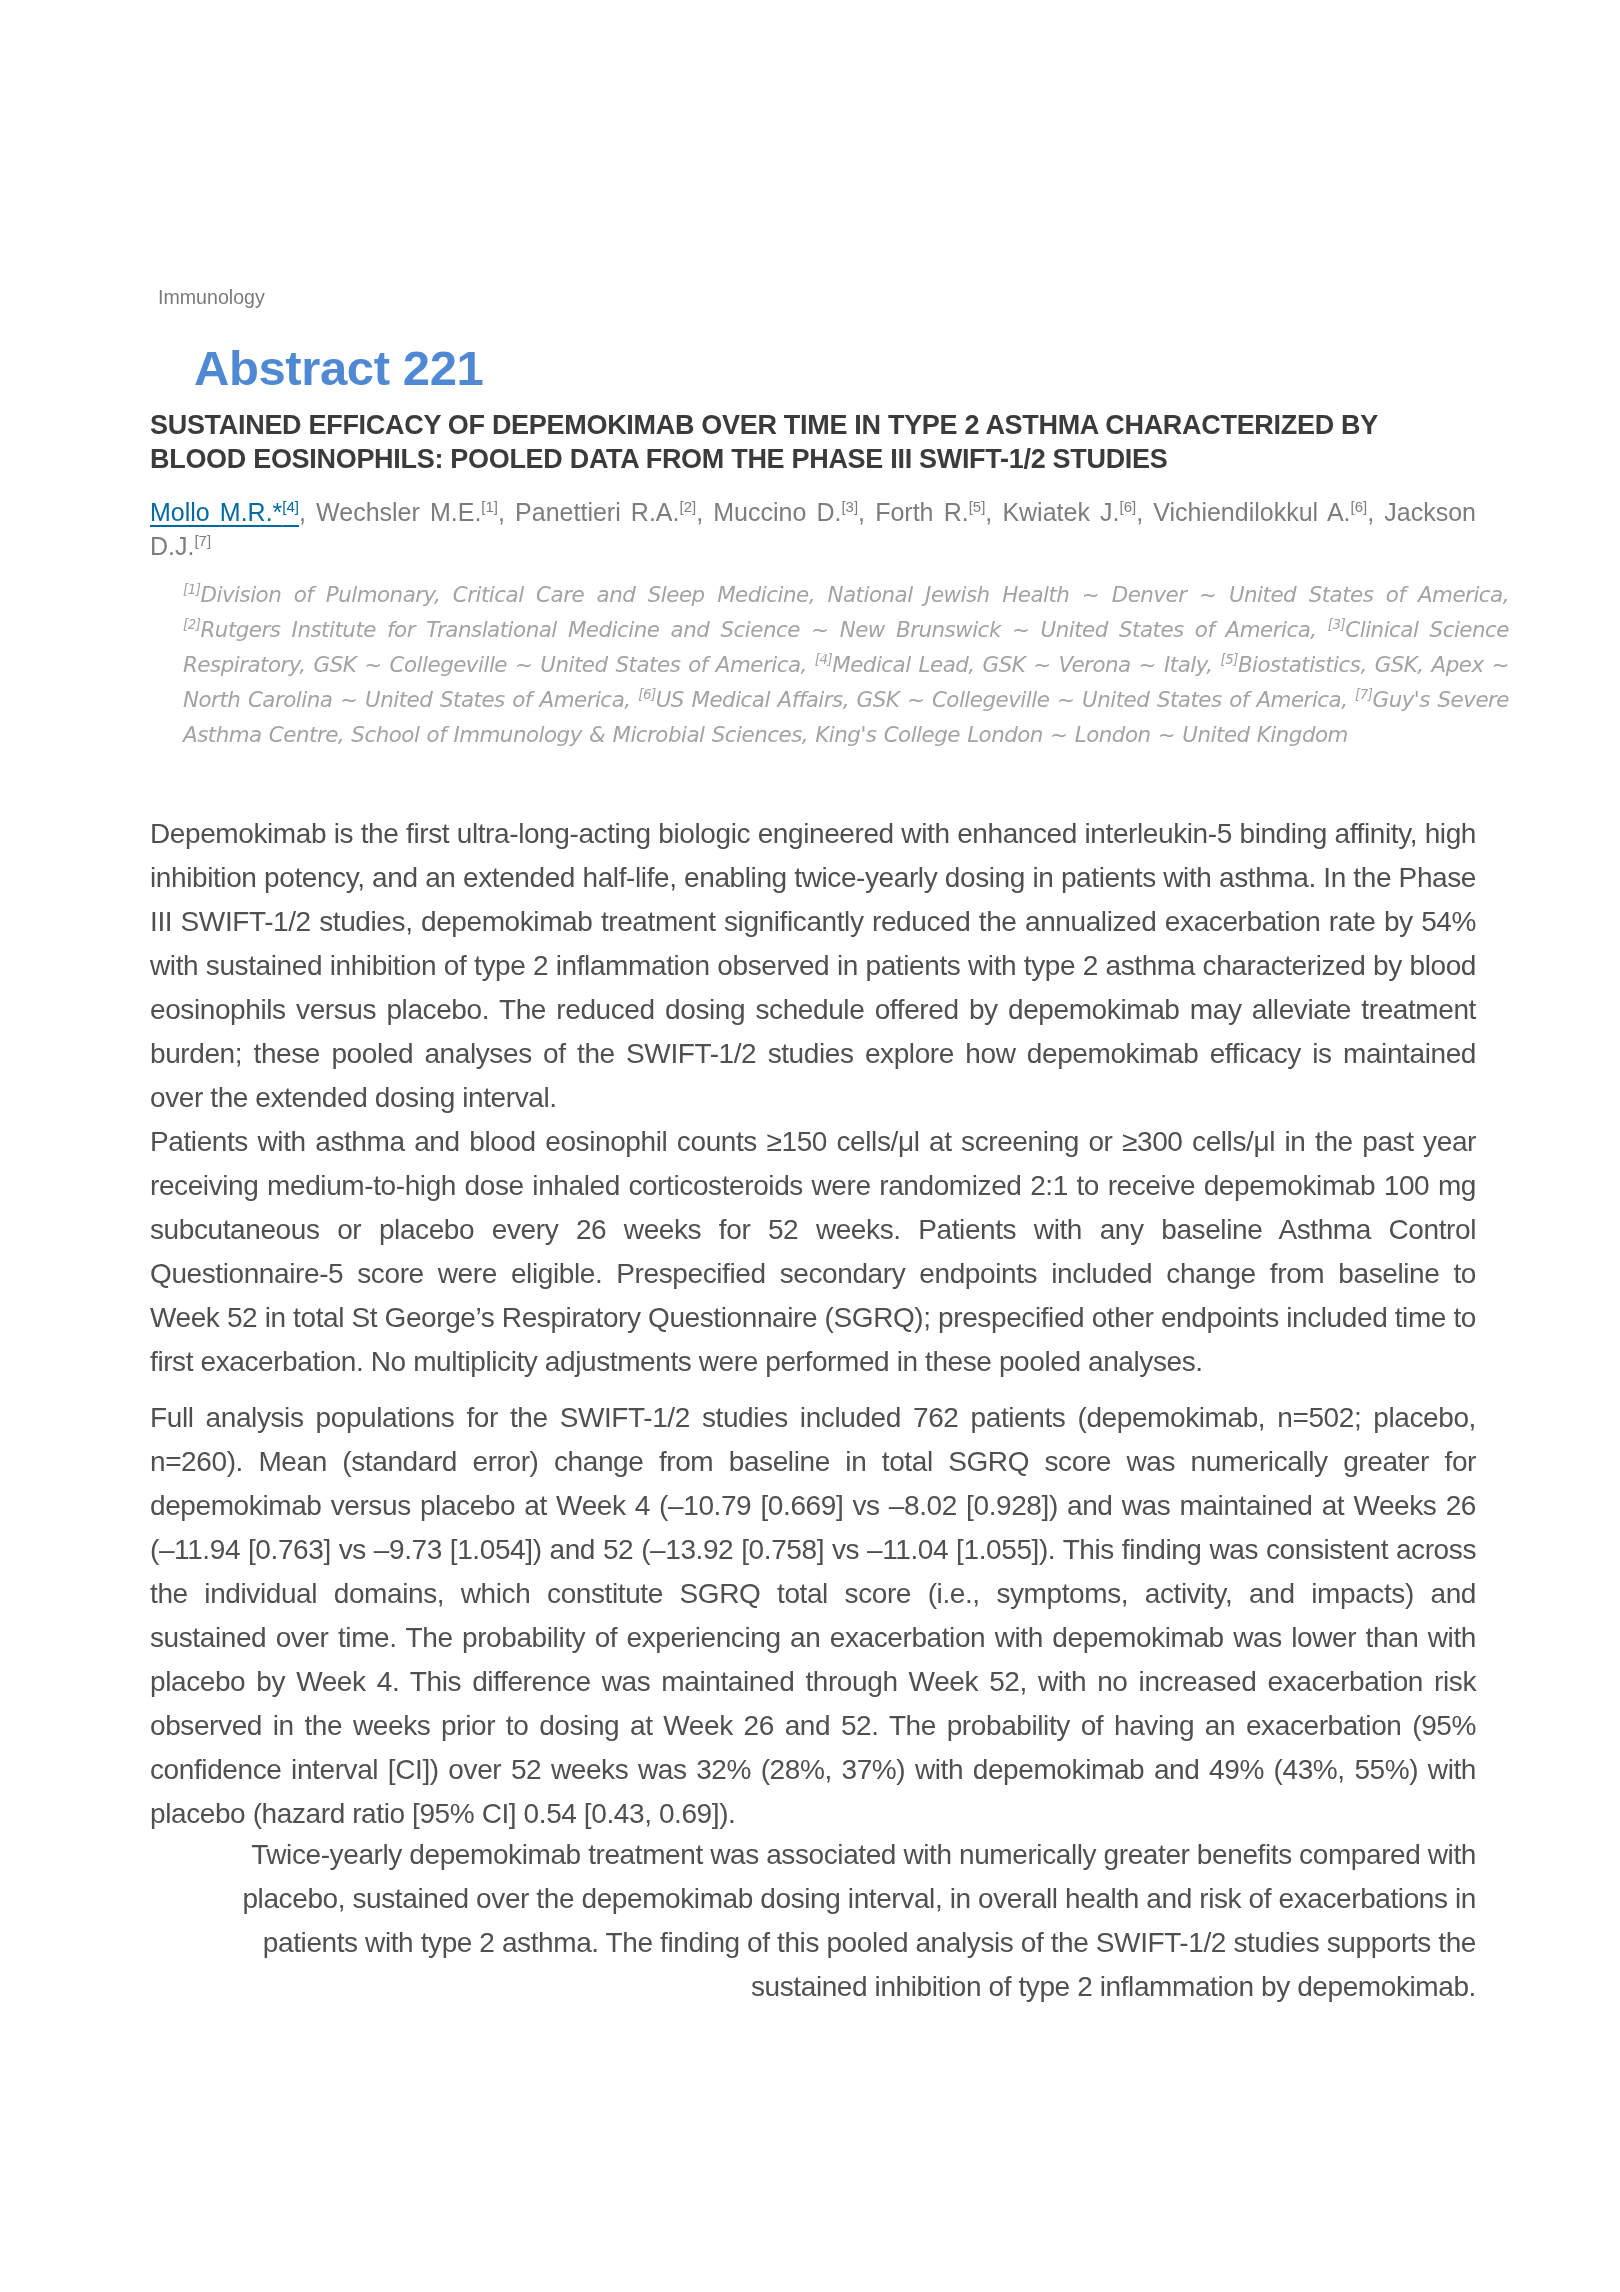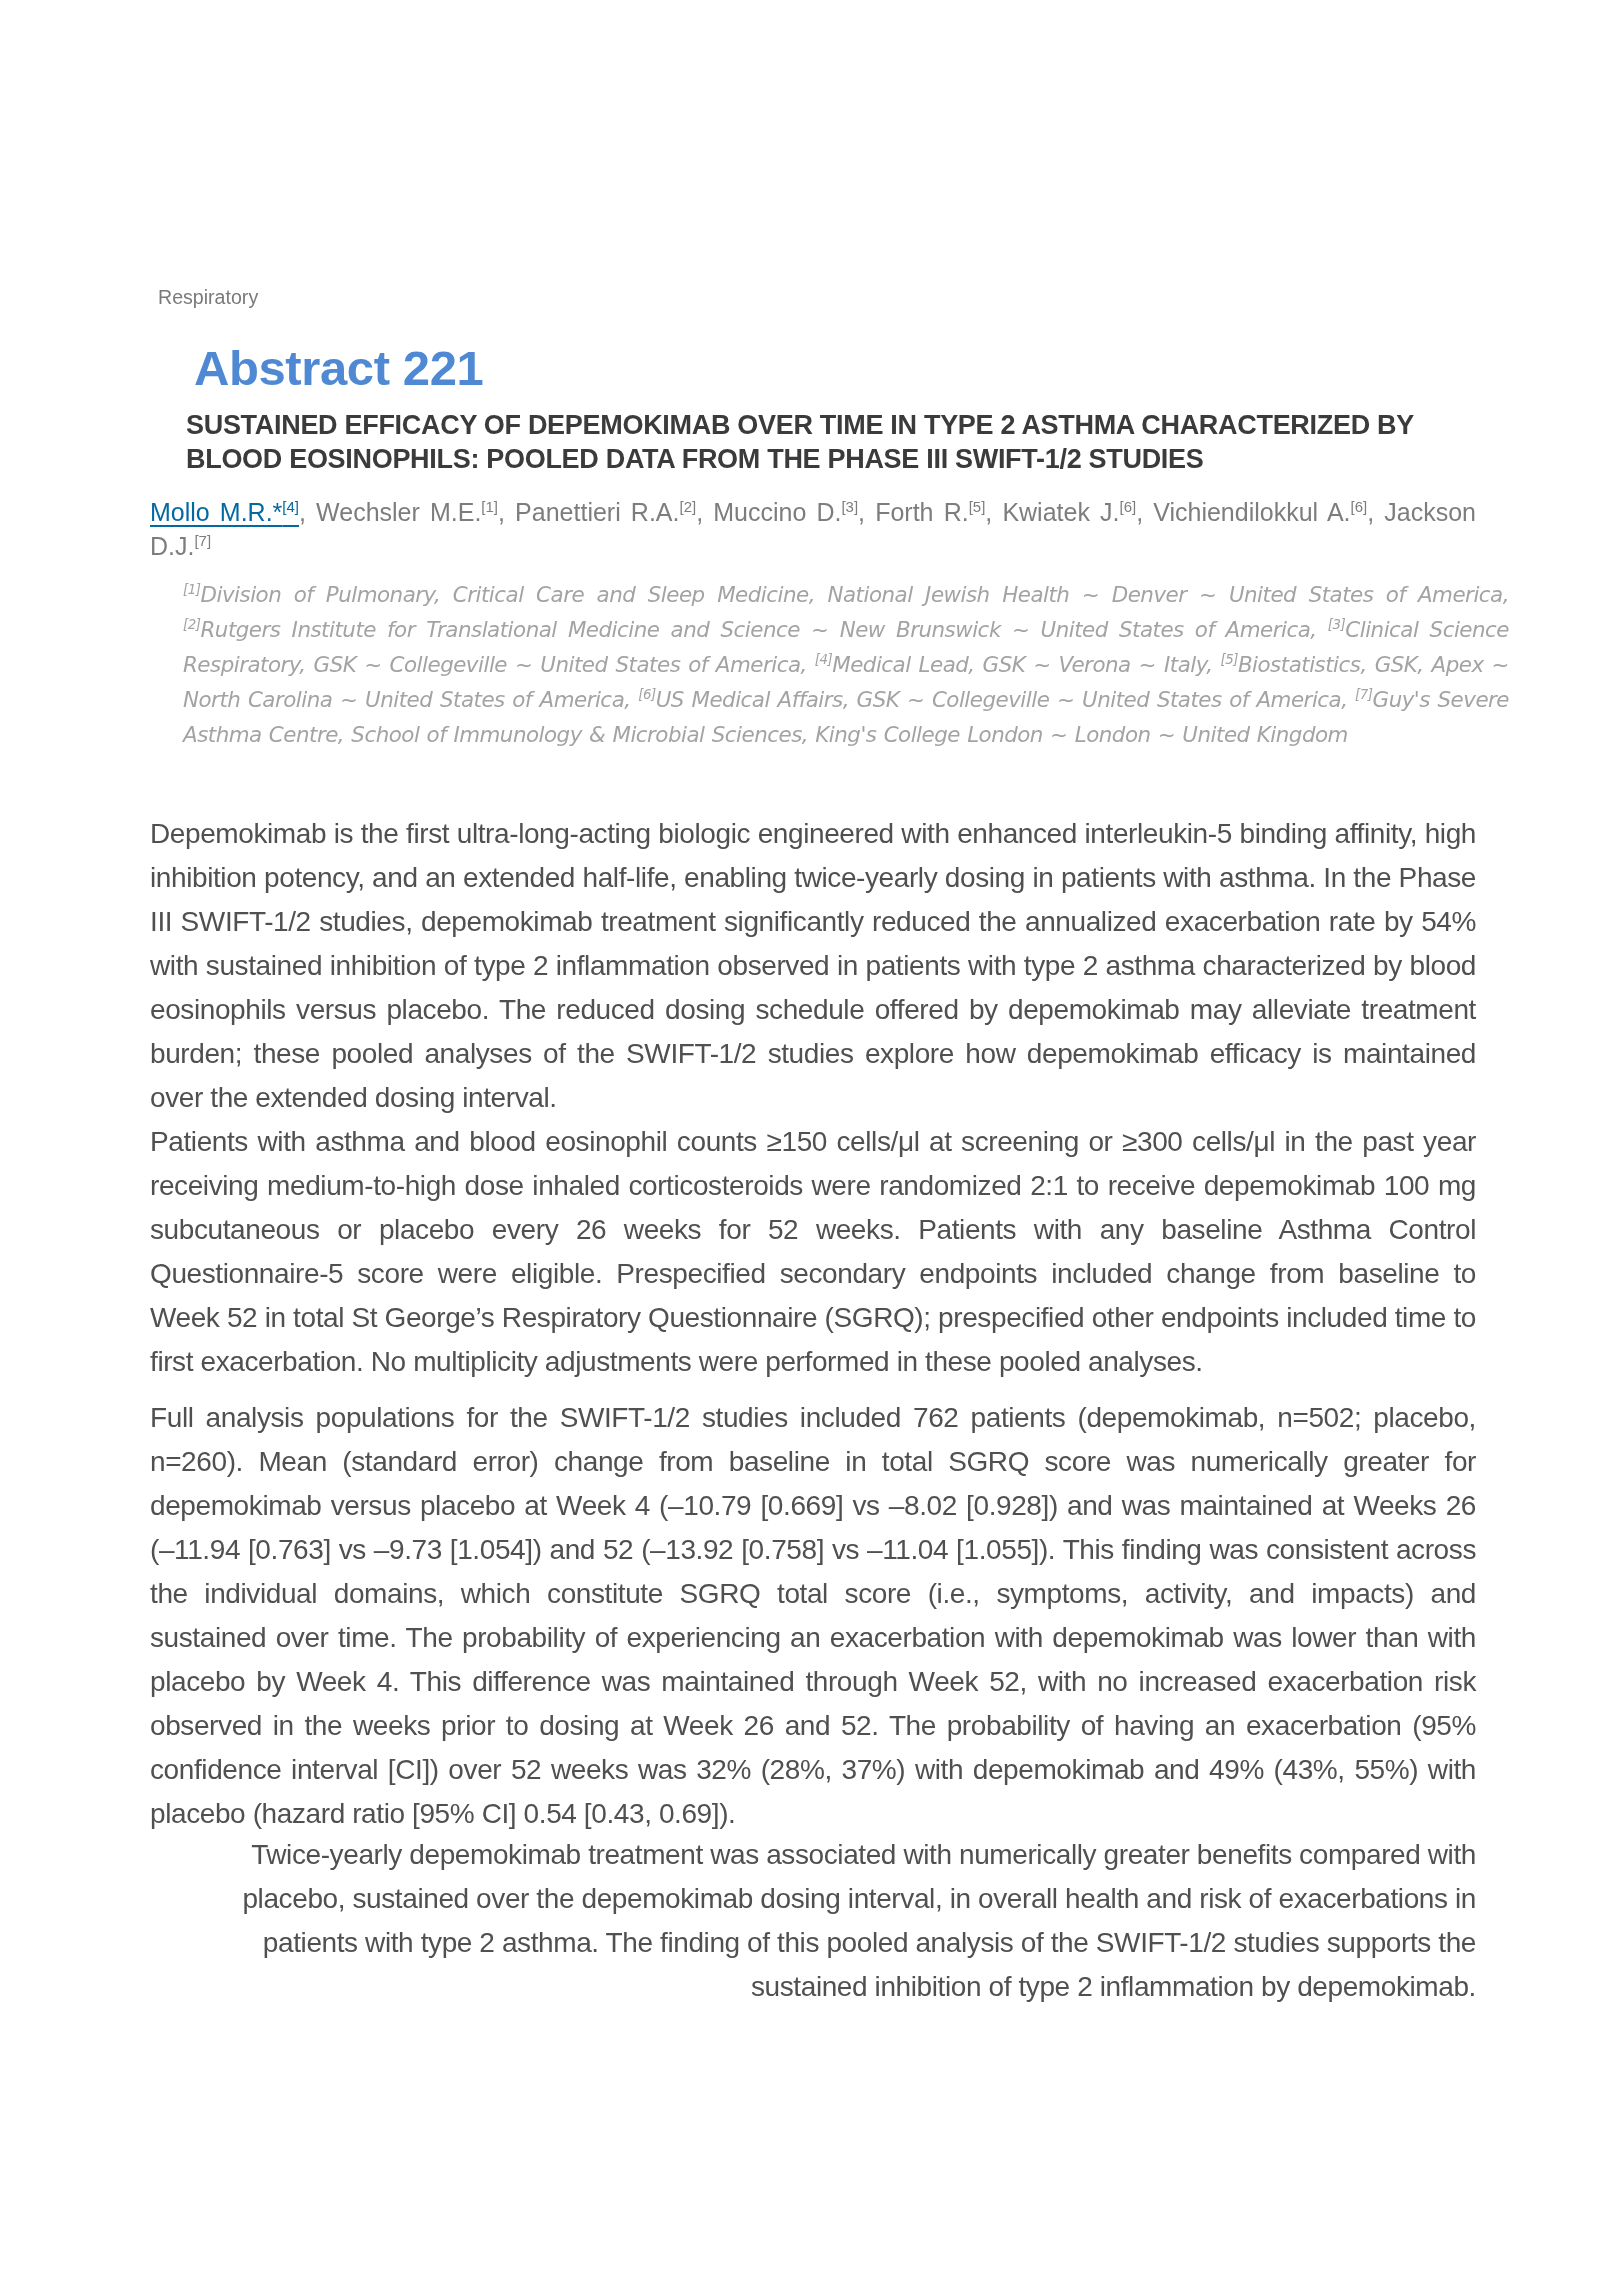--- a/index.html
+++ b/index.html
@@ -10,21 +10,21 @@
     font-family: "Liberation Sans", sans-serif; font-size: 19.6px; color: #7a7a7a;
   }
   .abstract-num {
     position: absolute; left: 0; top: 340px;
     font-family: "Liberation Sans", sans-serif; font-size: 49px; font-weight: bold;
     color: #4f89d3; letter-spacing: -0.4px; margin-left: 44px;
   }
   .title {
     position: absolute; left: 0; top: 408px; width: 1326px;
     font-family: "Liberation Sans", sans-serif; font-size: 27px; font-weight: bold;
-    color: #3b3b3b; line-height: 34px; letter-spacing: -0.3px; margin-left: 36px;
+    color: #3b3b3b; line-height: 34px; letter-spacing: -0.3px;
   }
   .authors {
     position: absolute; left: 0; top: 495px; width: 1326px;
     font-family: "Liberation Sans", sans-serif; font-size: 25px; color: #7d7d7d;
     line-height: 34px; text-align: justify; text-align-last: left;
   }
   .authors .presenting { color: #0369a1; text-decoration: underline; text-underline-offset: 3.6px; }
   .authors sup { font-size: 15px; vertical-align: 9px; line-height: 0; }
   .affils {
     position: absolute; left: 0; top: 577px; width: 1326px;
@@ -41,21 +41,21 @@
   }
   .p1 { top: 784px; }
   .p2 { top: 1092px; }
   .p3 { top: 1368px; }
   .p4 { top: 1805px; text-align: right; }
 </style>
 </head>
 <body>
 
 <div class="page">
-  <div class="category">Respiratory</div>
+  <div class="category">Immunology</div>
   <div class="abstract-num">Abstract 221</div>
   <div class="title">SUSTAINED EFFICACY OF DEPEMOKIMAB OVER TIME IN TYPE 2 ASTHMA CHARACTERIZED BY BLOOD EOSINOPHILS: POOLED DATA FROM THE PHASE III SWIFT-1/2 STUDIES</div>
 
   <div class="authors">
     <span class="presenting"><span>Mollo M.R.*</span><sup>[4]</sup></span><span>, </span><span><span>Wechsler M.E.</span><sup>[1]</sup></span><span>, </span><span><span>Panettieri R.A.</span><sup>[2]</sup></span><span>, </span><span><span>Muccino D.</span><sup>[3]</sup></span><span>, </span><span><span>Forth R.</span><sup>[5]</sup></span><span>, </span><span><span>Kwiatek J.</span><sup>[6]</sup></span><span>, </span><span><span>Vichiendilokkul A.</span><sup>[6]</sup></span><span>, </span><span><span>Jackson D.J.</span><sup>[7]</sup></span>
   </div>
 
   <div class="affils"><span><sup>[1]</sup><span>Division of Pulmonary, Critical Care and Sleep Medicine, National Jewish Health ~ Denver ~ United States of America, </span></span><span><sup>[2]</sup><span>Rutgers Institute for Translational Medicine and Science ~ New Brunswick ~ United States of America, </span></span><span><sup>[3]</sup><span>Clinical Science Respiratory, GSK ~ Collegeville ~ United States of America, </span></span><span><sup>[4]</sup><span>Medical Lead, GSK ~ Verona ~ Italy, </span></span><span><sup>[5]</sup><span>Biostatistics, GSK, Apex ~ North Carolina ~ United States of America, </span></span><span><sup>[6]</sup><span>US Medical Affairs, GSK ~ Collegeville ~ United States of America, </span></span><span><sup>[7]</sup><span>Guy's Severe Asthma Centre, School of Immunology &amp; Microbial Sciences, King's College London ~ London ~ United Kingdom</span></span></div>
 
   <p class="para p1">Depemokimab is the first ultra-long-acting biologic engineered with enhanced interleukin-5 binding affinity, high inhibition potency, and an extended half-life, enabling twice-yearly dosing in patients with asthma. In the Phase III SWIFT-1/2 studies, depemokimab treatment significantly reduced the annualized exacerbation rate by 54% with sustained inhibition of type 2 inflammation observed in patients with type 2 asthma characterized by blood eosinophils versus placebo. The reduced dosing schedule offered by depemokimab may alleviate treatment burden; these pooled analyses of the SWIFT-1/2 studies explore how depemokimab efficacy is maintained over the extended dosing interval.</p>

